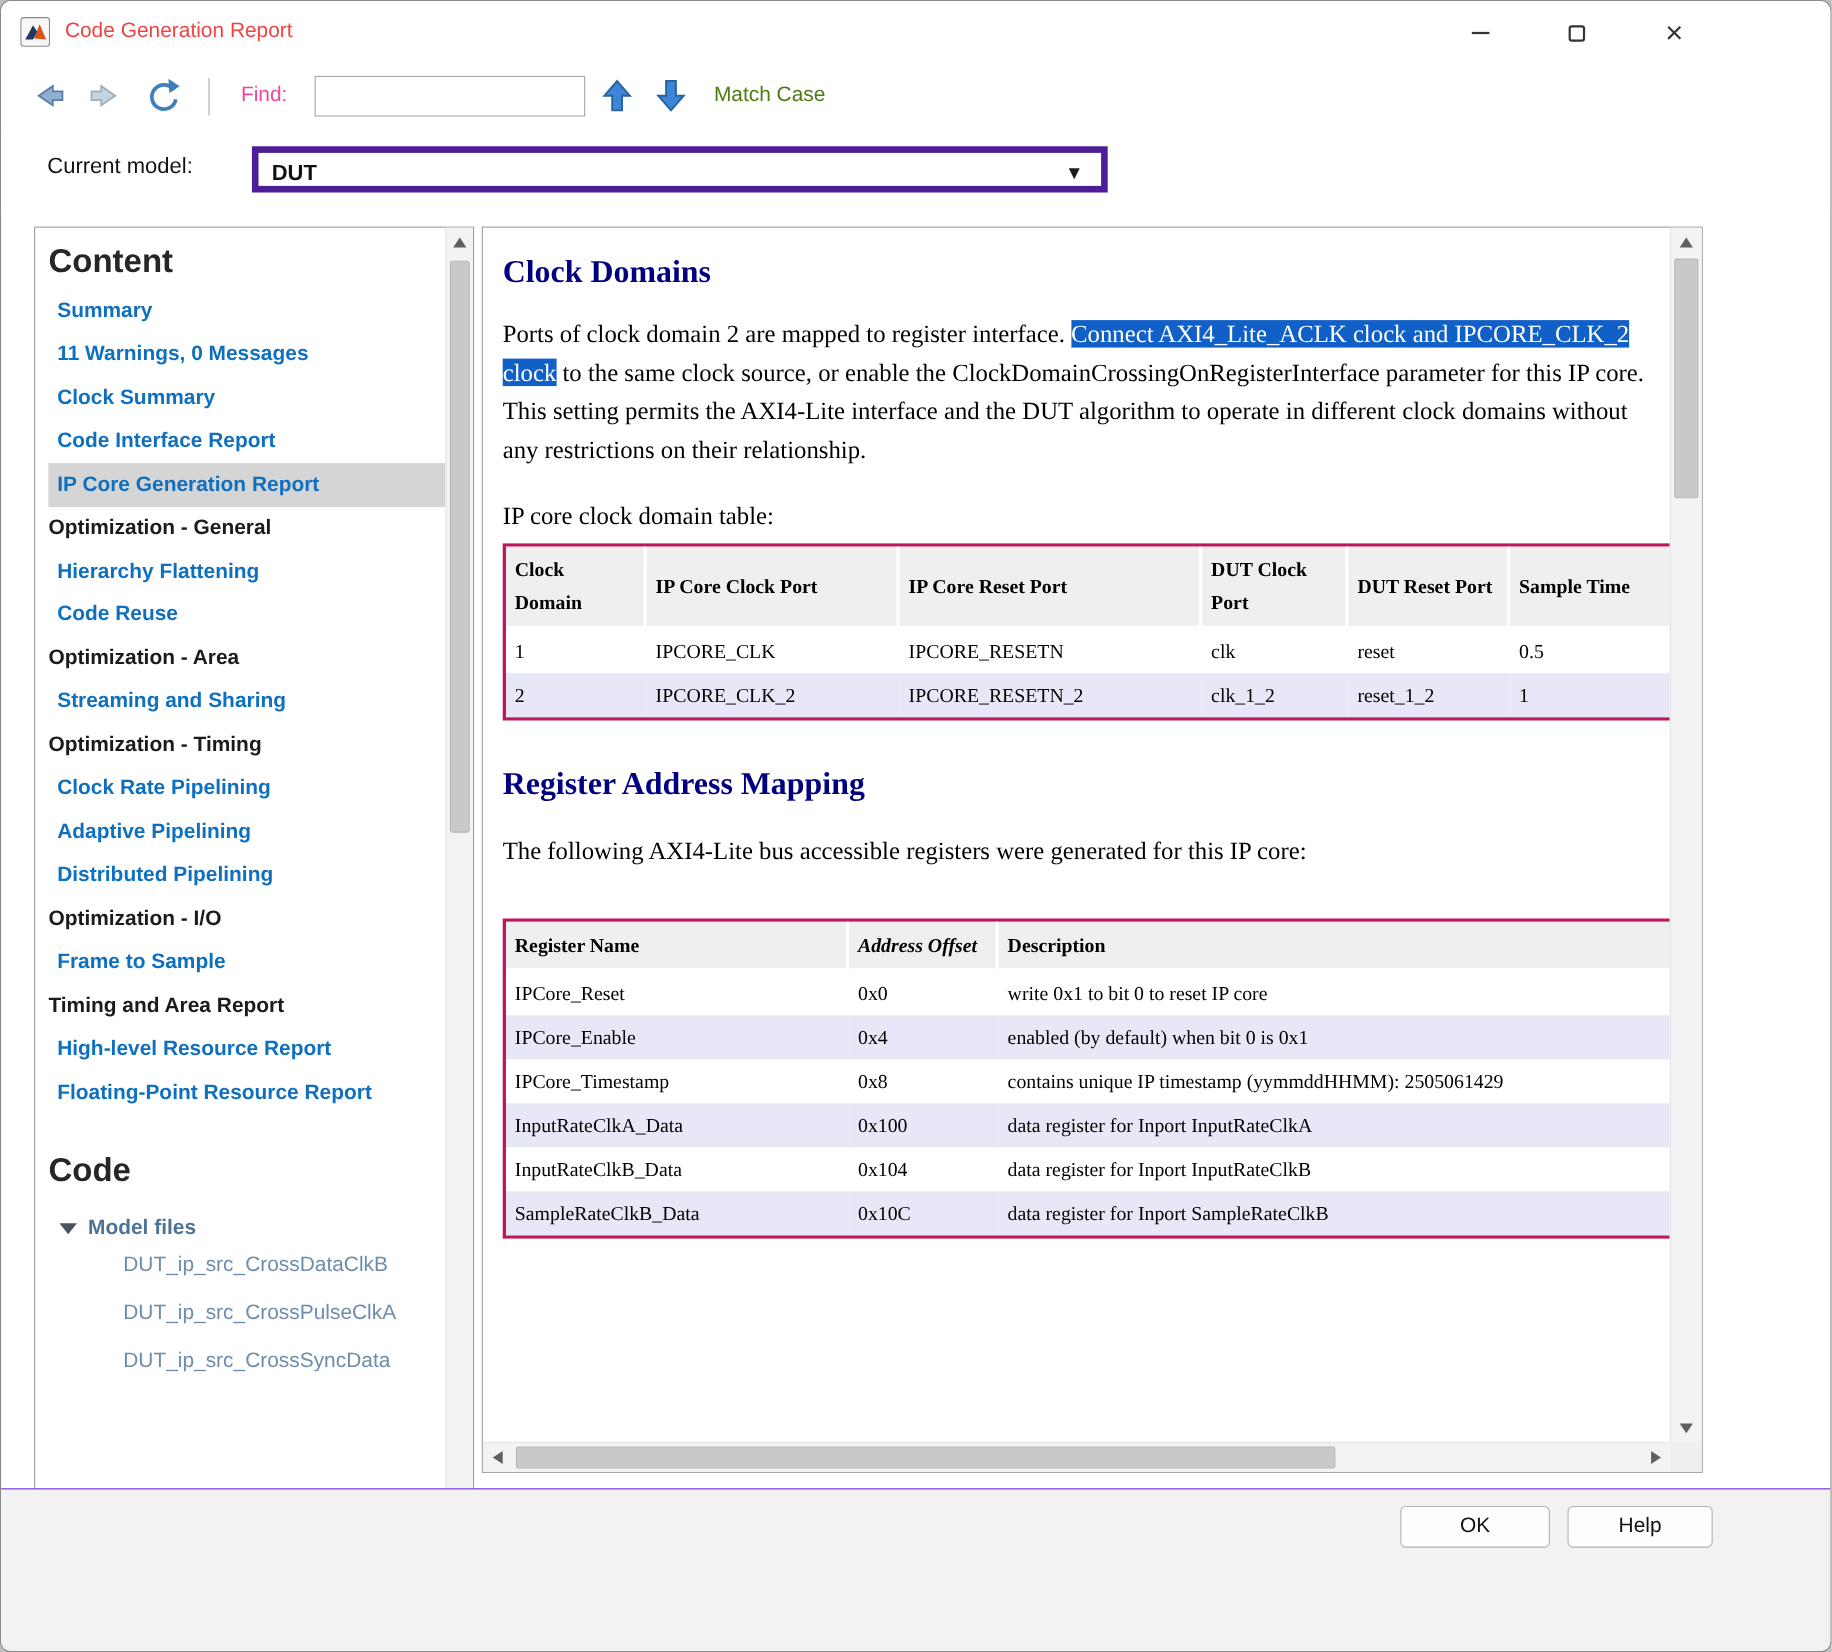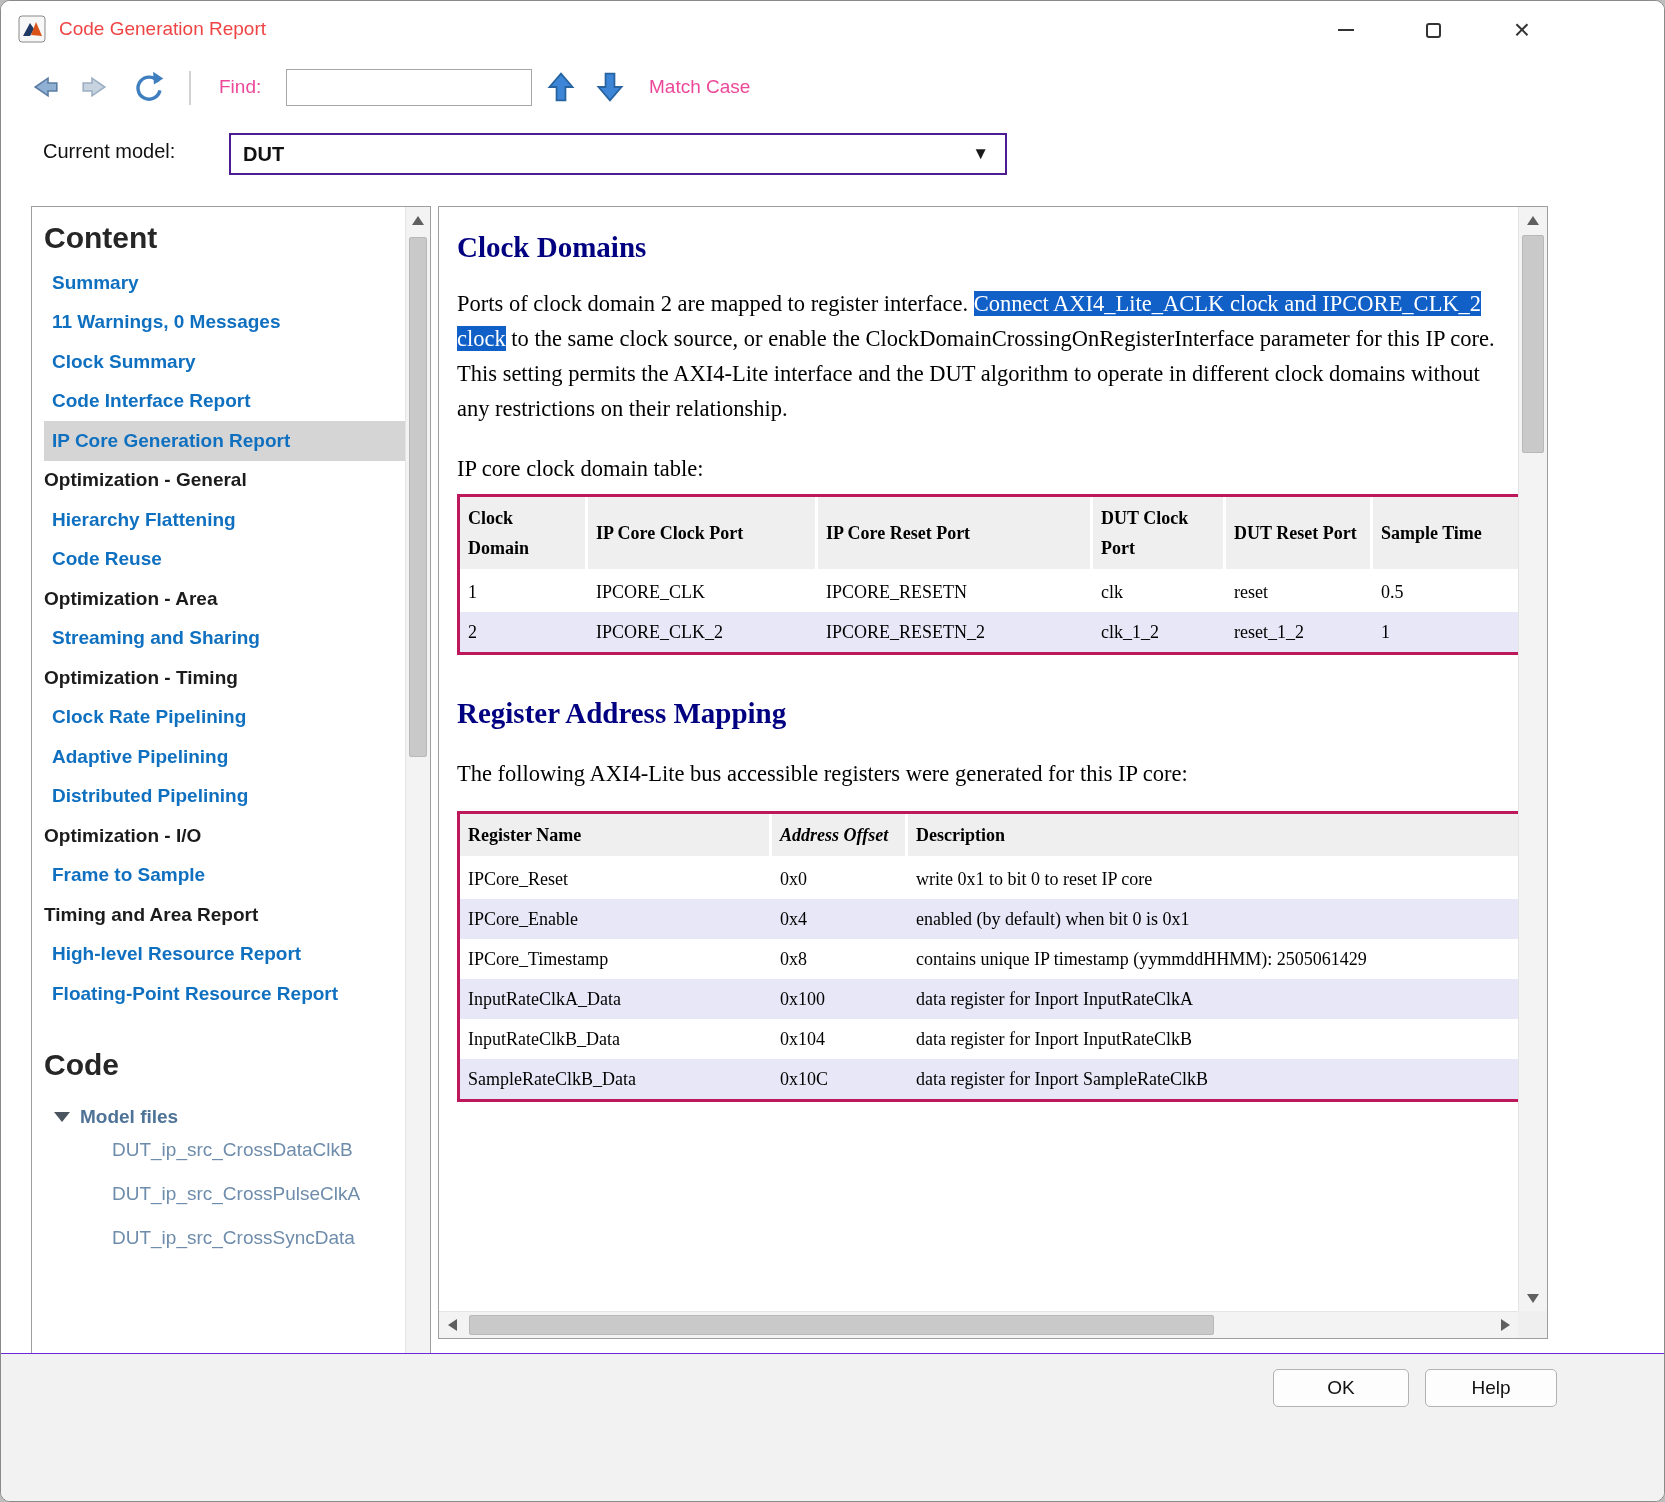--- a/index.html
+++ b/index.html
@@ -23,27 +23,27 @@
   #toolbar { position:absolute; left:0; top:58px; width:100%; height:58px; background:#fff; }
   .tb-btn { position:absolute; top:7px; width:46px; height:42px; display:flex;
             align-items:center; justify-content:center; }
   #back-btn { left:20px; } #forward-btn { left:72px; } #refresh-btn { left:124px; }
   #tb-sep { position:absolute; left:188px; top:12px; width:2px; height:34px; background:#d2d2d2; }
   #find-label { position:absolute; left:218px; top:17px; font-size:19px; color:#ec4899; }
   #find-input { position:absolute; left:285px; top:10px; width:246px; height:37px;
                 border:1px solid #a6a6a6; background:#fff; font-size:18px; padding:0 8px;
                 font-family:"Liberation Sans",sans-serif; outline:none; }
   #find-prev-btn { left:541px; width:38px; } #find-next-btn { left:590px; width:38px; }
-  #match-case { position:absolute; left:648px; top:17px; font-size:19px; color:#ec4899; }
+  #match-case { position:absolute; left:648px; top:17px; font-size:19px; color:#4d7c0f; }
 
   
   #model-row { position:absolute; left:0; top:116px; width:100%; height:76px; background:#fff; }
   #current-model-label { position:absolute; left:42px; top:23px; font-size:20px; color:#111; }
   #model-select { position:absolute; left:228px; top:16px; width:778px; height:42px;
-                  border:2px solid #4c1d95; background:#fff; }
+                  border:6px solid #4c1d95; background:#fff; }
   #model-value { position:absolute; left:12px; top:8px; font-size:20px; font-weight:bold; color:#111; }
   #dd-arrow { position:absolute; right:16px; top:9px; font-size:17px; color:#1a1a1a; }
 
   
   #sidebar { position:absolute; left:30px; top:205px; width:400px; height:1310px;
              border:1px solid #9e9e9e; background:#fff;text-decoration:underline; }
   #sidebar-inner { position:absolute; left:0; top:0; right:25px; bottom:25px;
                    overflow:hidden; padding-left:12px; }
   #content-heading { margin-top:14px; font-size:30px; font-weight:bold; color:#262626; }
   #toc { margin-top:8px; }
@@ -103,21 +103,21 @@
   .report-table th:last-child { border-right:none; }
   .report-table td { padding:5px 8px; vertical-align:top; overflow:hidden; }
   .report-table tr.alt { background:#e7e7f7; }
   #clock-table th:nth-child(1){ width:128px; }
   #clock-table th:nth-child(2){ width:230px; }
   #clock-table th:nth-child(3){ width:275px; }
   #clock-table th:nth-child(4){ width:133px; }
   #clock-table th:nth-child(5){ width:147px; }
   #register-heading { margin-top:42px; }
   #register-intro { margin-top:26px; }
-  #register-table { margin-top:20px; }
+  #register-table { margin-top:44px; }
   #register-table th:nth-child(1){ width:312px; }
   #register-table th:nth-child(2){ width:136px;font-style:italic; }
 
   
   #footer { position:absolute; left:0; top:1352px; width:100%; height:150px;
             background:#f2f2f2; border-top:1px solid #6d28d9; }
   .dlg-btn { position:absolute; top:15px; height:38px; background:#fdfdfd;
              border:1px solid #b3b3b3; border-radius:5px; font-size:19px; color:#111;
              font-family:"Liberation Sans",sans-serif; }
   #ok-btn { left:1272px; width:136px; }

